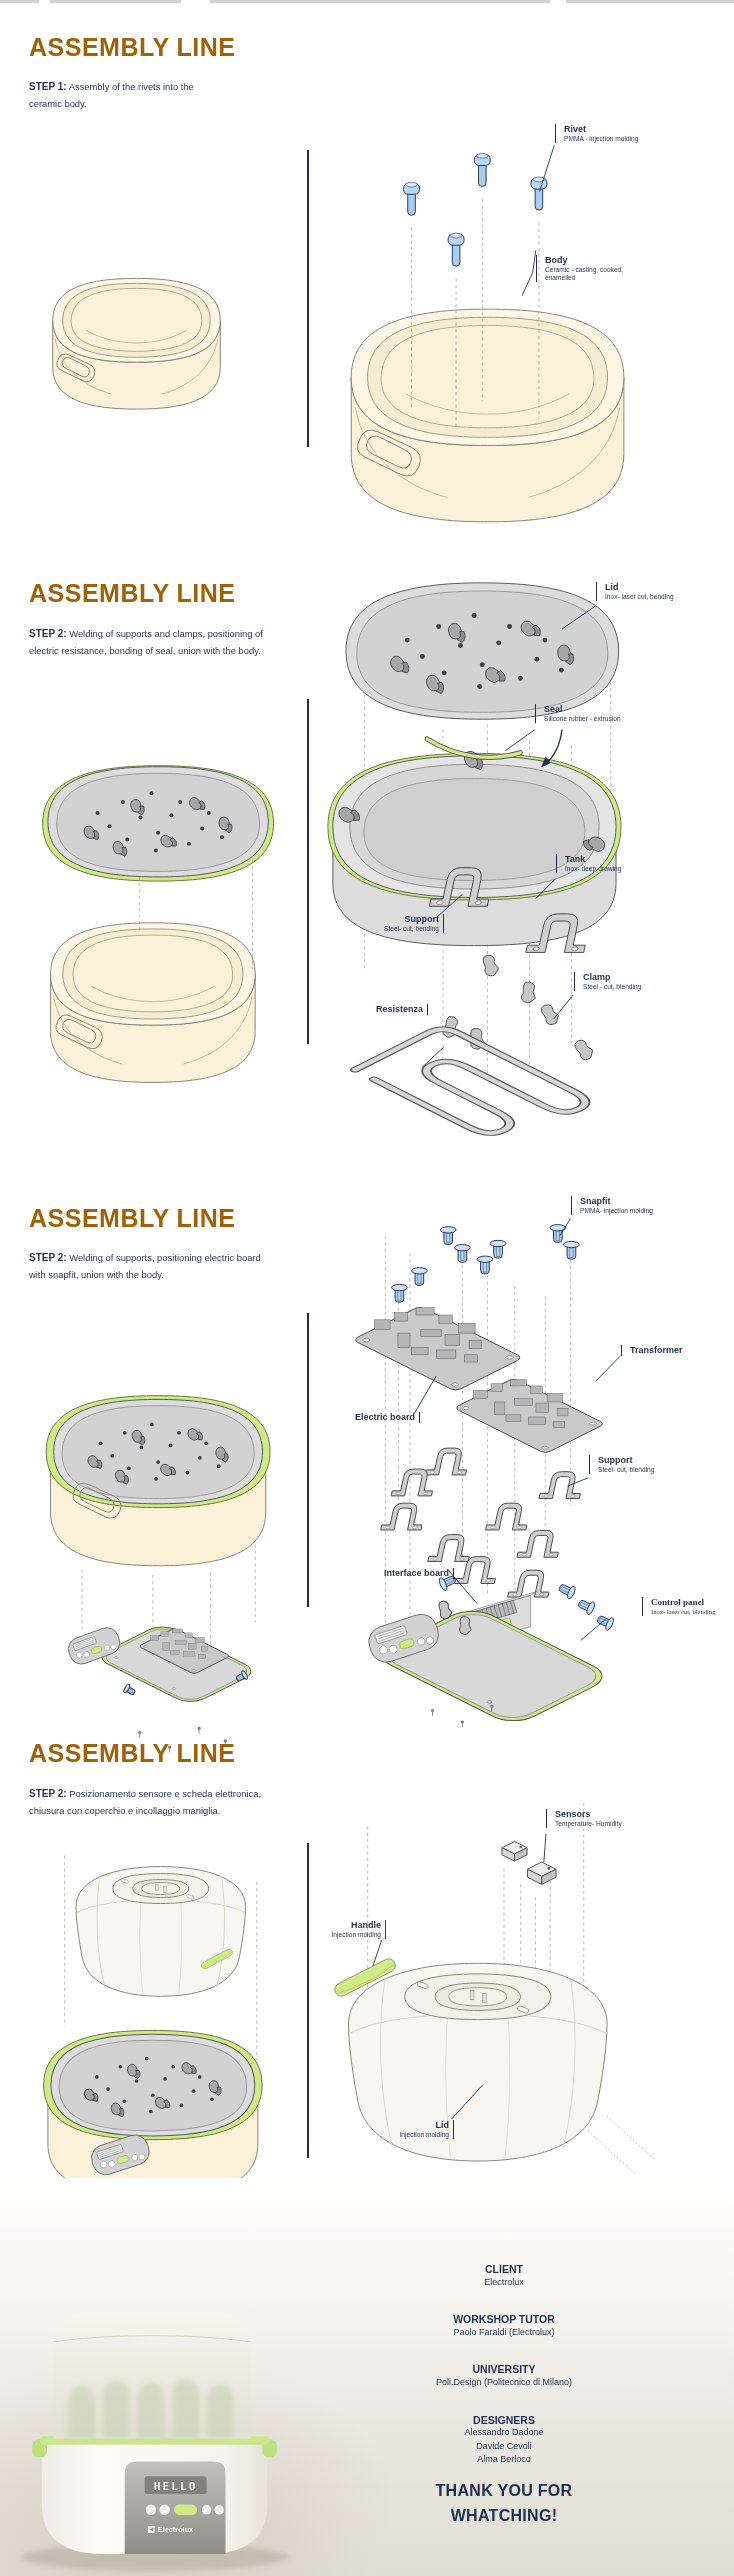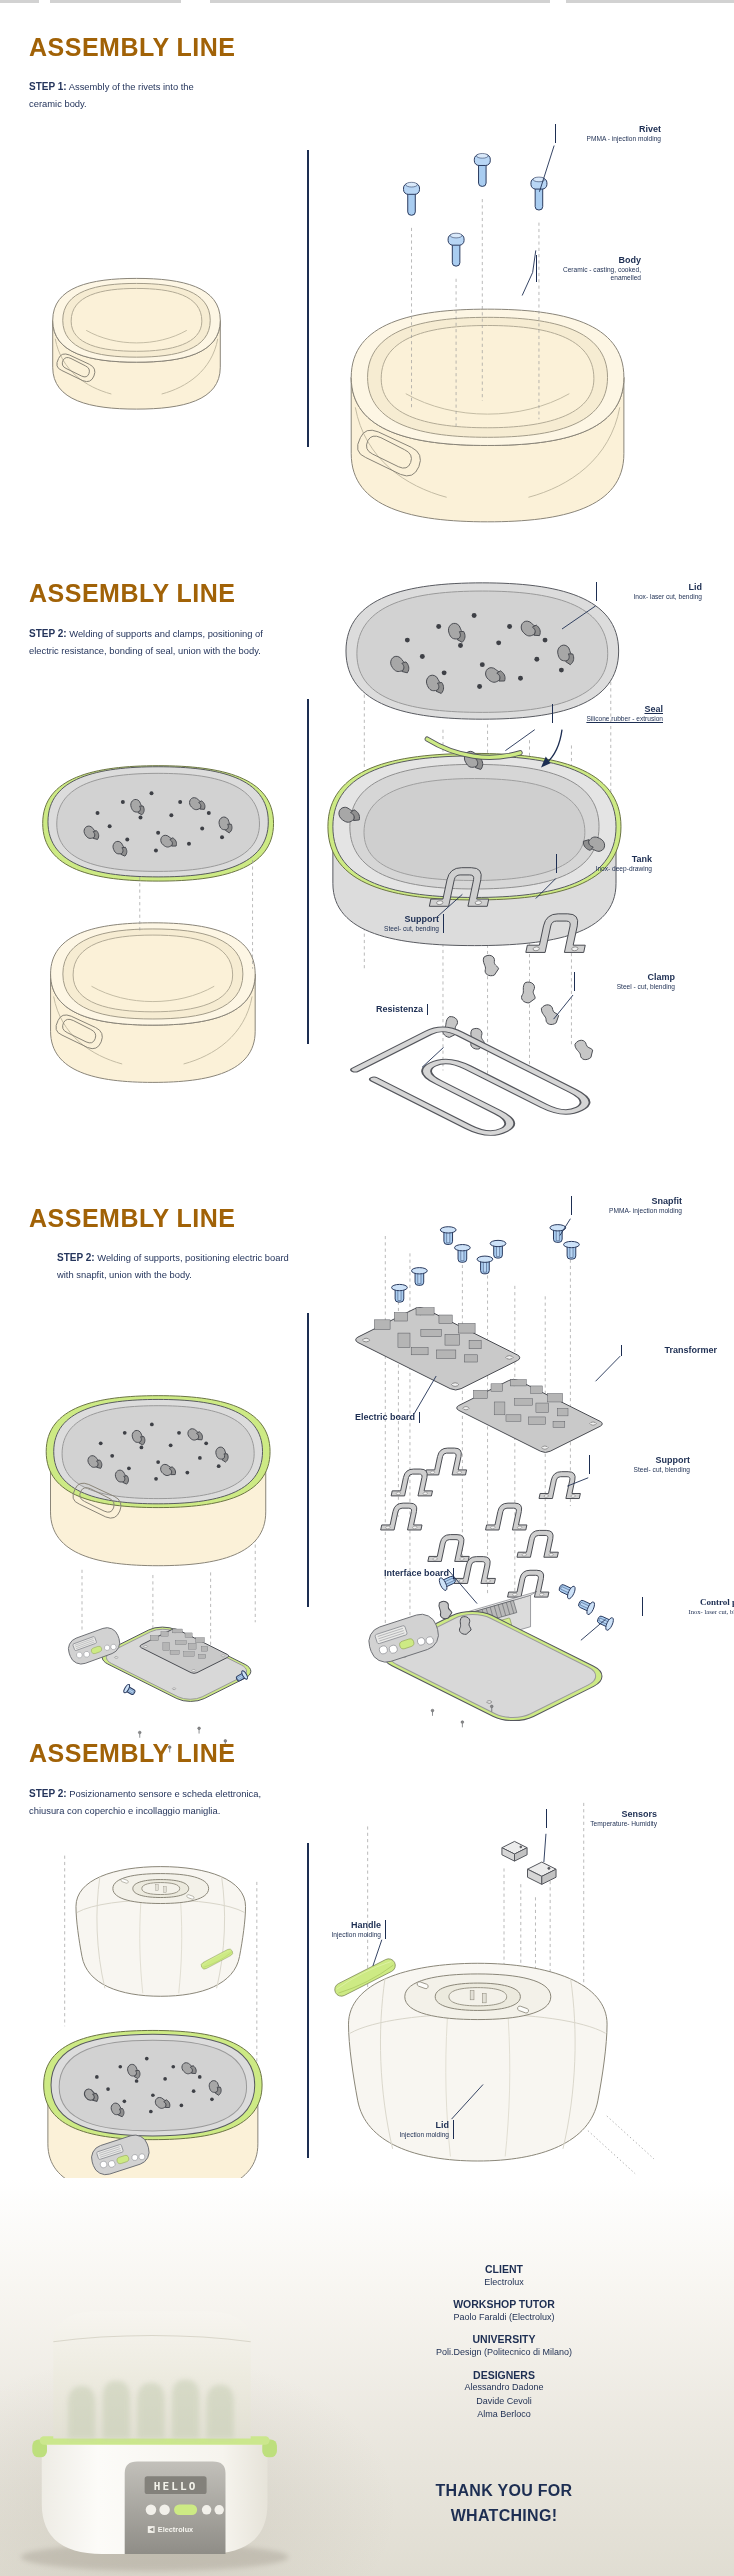--- a/index.html
+++ b/index.html
@@ -6,31 +6,31 @@
   .poster{position:relative;width:735px;height:2576px;background:#fff;overflow:hidden;
           font-family:"Liberation Sans",sans-serif;color:#1d2e52;}
   .abs{position:absolute;}
   svg.abs{overflow:visible;}
   .top-strip{position:absolute;left:0;top:0;width:735px;height:2.6px;
     background:linear-gradient(90deg,#d2d2d2 0,#d2d2d2 39px,#fff 39px,#fff 50px,#d2d2d2 50px,#d2d2d2 181px,#fff 181px,#fff 210px,#d2d2d2 210px,#d2d2d2 550px,#fff 550px,#fff 566px,#d2d2d2 566px,#d2d2d2 735px);}
   .title{position:absolute;margin:0;font-size:25px;font-weight:bold;letter-spacing:0.5px;color:#a16207;}
   .step{position:absolute;margin:0;font-size:9.4px;line-height:17.3px;color:#25355c;}
   .step .sb{font-weight:bold;font-size:10px;}
   .divider{position:absolute;width:2.1px;background:#1d2e52;}
-  .plabel{position:absolute;border-left:1.6px solid #1d2e52;padding-left:16px;color:#1d2e52;text-align:right;}
+  .plabel{position:absolute;border-left:1.6px solid #1d2e52;padding-left:8px;color:#1d2e52;}
   .plabel.rt{border-left:none;border-right:1.6px solid #1d2e52;padding-left:0;padding-right:4.2px;text-align:right;}
   .plabel .nm{font-weight:bold;font-size:9px;line-height:11px;}
   .plabel .ds{font-size:6.6px;line-height:7.9px;}
   .photo-bg{position:absolute;left:0;top:2178px;width:735px;height:398px;
     background:linear-gradient(180deg,#ffffff 0%,#f7f5f0 32%,#ecjae2 0);
     background:linear-gradient(180deg,#ffffff 0%,#f7f5f0 30%,#ebe8e0 62%,#e0ddd2 100%);}
   .photo-shade{position:absolute;left:0;top:2351px;width:399px;height:225px;
     background:radial-gradient(ellipse at 38% 70%,rgba(120,112,95,0.16),rgba(0,0,0,0) 70%);}
   .credits{position:absolute;left:336px;top:2263px;width:336px;text-align:center;}
-  .c-label{font-weight:bold;font-size:10.5px;line-height:12.6px;margin-top:9px;}
+  .c-label{font-weight:bold;font-size:10.5px;line-height:12.6px;margin-top:24px;}
   .c-label.first{margin-top:0;}
   .c-value{font-size:9px;line-height:13.6px;}
   .thanks{position:absolute;left:336px;top:2478px;width:336px;text-align:center;
           font-size:16px;font-weight:bold;line-height:25px;letter-spacing:0.3px;}
   .dash{stroke:#9a9a9a;stroke-width:1.3;stroke-dasharray:6 6;fill:none;}
   .dots{stroke:#777;stroke-width:1.2;stroke-dasharray:2.5 5;fill:none;}
   .ld{stroke:#1d2e52;stroke-width:1.7;fill:none;}
 </style>
 </head>
 <body>
@@ -285,21 +285,21 @@
       <path d="M215 656 L262 614"></path>
       <path d="M473 806 L436 852"></path>
       <path d="M185 944 L226 906"></path>
     </g>
   </svg>
 
   <div class="plabel" style="left:596px;top:582px;width:89px;">
     <div class="nm">Lid</div>
     <div class="ds">Inox- laser cut, bending</div>
   </div>
-  <div class="plabel" style="left:552px;top:704px;width:94px;text-decoration:underline;">
+  <div class="plabel" style="left:535px;top:704px;width:94px;">
     <div class="nm">Seal</div>
     <div class="ds">Silicone rubber - extrusion</div>
   </div>
   <div class="plabel" style="left:556px;top:854px;width:79px;">
     <div class="nm">Tank</div>
     <div class="ds">Inox- deep-drawing</div>
   </div>
   <div class="plabel rt" style="left:339px;top:914px;width:100px;">
     <div class="nm">Support</div>
     <div class="ds">Steel- cut, bending</div>
@@ -307,21 +307,21 @@
   <div class="plabel" style="left:574px;top:972px;width:84px;">
     <div class="nm">Clamp</div>
     <div class="ds">Steel - cut, blending</div>
   </div>
   <div class="plabel rt" style="left:323px;top:1004px;width:100px;">
     <div class="nm">Resistenza</div>
     <div class="ds"></div>
   </div>
 
   <h1 class="title" style="left:29px;top:1204px;">ASSEMBLY LINE</h1>
-  <p class="step" style="left:29px;top:1249px;max-width:236px;margin-left:28px;"><span class="sb">STEP 2:</span> <span>Welding of supports, positioning electric board with snapfit, union with the body.</span></p>
+  <p class="step" style="left:29px;top:1249px;max-width:236px;"><span class="sb">STEP 2:</span> <span>Welding of supports, positioning electric board with snapfit, union with the body.</span></p>
   <div class="divider" style="left:307px;top:1313px;height:294px;"></div>
 
   <svg class="abs" style="left:31.5px;top:1365px;" width="247" height="399" viewBox="0 0 470 760">
     <g class="dash">
         <path d="M95 390 V505"></path>
         <path d="M230 400 V540"></path>
         <path d="M340 395 V555"></path>
         <path d="M425 330 V490"></path>
       </g>
     <use href="#g-sealed-body" transform="translate(240,165) scale(2.05)"></use>

